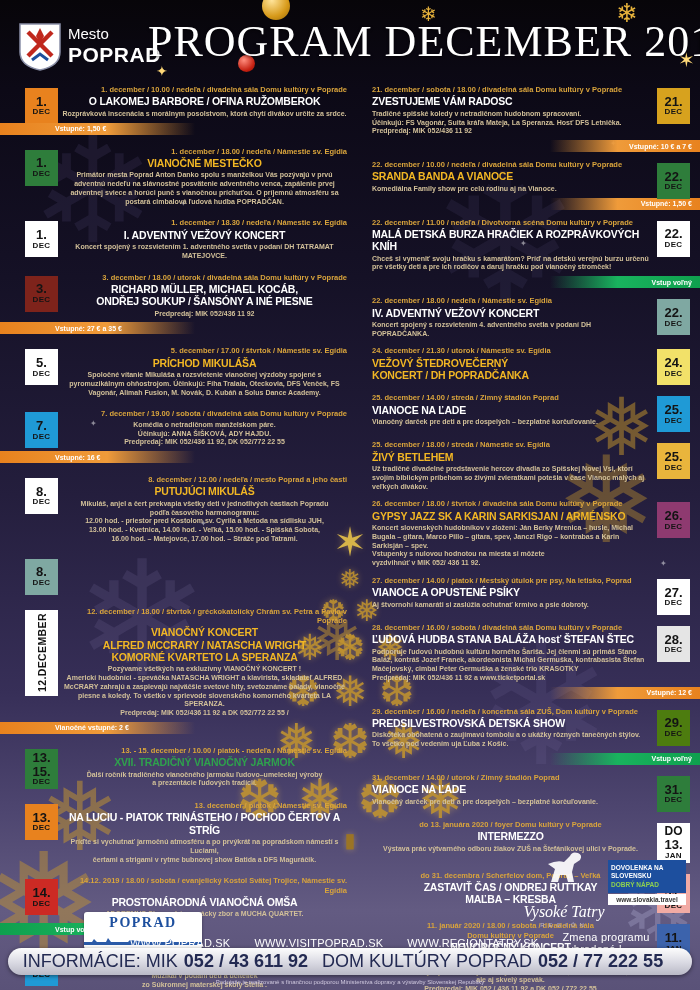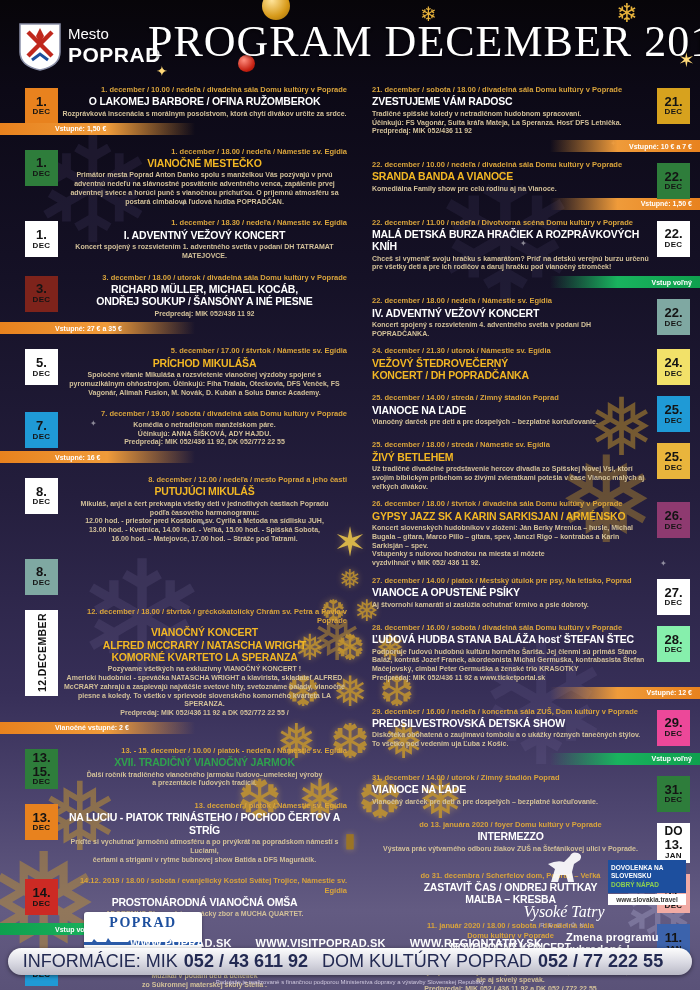--- a/index.html
+++ b/index.html
@@ -51,21 +51,21 @@
   .logo-mesto{font-size:15px;line-height:1.1;}
   .logo-poprad{font-size:21px;font-weight:bold;letter-spacing:.5px;line-height:1.15;}
   .poster-title{position:absolute;left:148px;top:16px;width:545px;font-family:"Liberation Serif",serif;font-size:44px;color:#fff;letter-spacing:1px;white-space:nowrap;text-shadow:0 1px 3px rgba(0,0,0,.6);}
   
   .tree{position:absolute;left:232px;top:520px;width:236px;z-index:1;text-align:center;color:#c9992e;opacity:.85;pointer-events:none;}
   .tree div{line-height:1.12;text-shadow:0 0 6px rgba(244,196,88,.5);}
   
   .foot{position:absolute;z-index:3;}
   .poprad-box{left:84px;top:912px;width:118px;background:#fff;border-radius:3px;padding:3px 0 0 0;text-align:center;box-shadow:0 1px 3px rgba(0,0,0,.4);}
   .pp-text{color:#1d4f9e;font-weight:bold;font-size:14px;letter-spacing:1.5px;font-family:"Liberation Serif",serif;}
-  .websites{left:130px;top:931px;right:12px;display:flex;align-items:center;gap:24px;color:#fff;font-weight:bold;font-size:11px;letter-spacing:.2px;}
+  .websites{left:130px;top:931px;right:12px;display:flex;align-items:center;gap:24px;color:#fff;font-weight:normal;font-size:11px;letter-spacing:.2px;}
   .change-note{margin-left:auto;}
   .info-bar{left:8px;top:948px;width:684px;height:27px;background:linear-gradient(180deg,#fdfdfd 0%,#d9d9e2 55%,#b9b9c6 100%);border-radius:14px;display:flex;align-items:center;justify-content:center;color:#232a52;font-size:18px;box-shadow:0 1px 4px rgba(0,0,0,.5);box-sizing:border-box;}
   .info-bar b{margin:0 14px 0 6px;}
   .support-note{left:0;top:979px;width:700px;text-align:center;font-size:6px;color:#cfc8de;}
   .vt{left:508px;top:850px;width:112px;text-align:center;color:#fff;}
   .vt-name{font-family:"Liberation Serif",serif;font-style:italic;font-size:16px;margin-top:15px;}
   .vt-sub{font-size:6px;letter-spacing:4px;color:#b9b2c9;margin-top:1px;}
   .dv{right:14px;top:860px;width:78px;}
   .dv-box{background:#1d4f9e;color:#fff;font-size:6.5px;font-weight:bold;padding:4px 3px;line-height:1.3;text-align:left;}
   .dv-green{color:#8fd14f;}
@@ -409,36 +409,36 @@
     <div class="event">
       <div class="content">
         <div class="date-line">28. december / 16.00 / sobota / divadelná sála Domu kultúry v Poprade</div>
         <div class="title">ĽUDOVÁ HUDBA STANA BALÁŽA hosť ŠTEFAN ŠTEC</div>
         <div class="desc">Podporuje ľudovú hudobnú kultúru horného Šariša. Jej členmi sú primáš Stano Baláž, kontráš Jozef Franek, akordeonista Michal Germuška, kontrabasista Štefan Mačejovský, cimbal Peter Germuška a ženské trio KRASOTKY
 Predpredaj: MIK 052/436 11 92 a www.ticketportal.sk</div>
         <div class="price-bar pb-orange">
           <span>Vstupné: 12 €</span>
         </div>
       </div>
-      <div class="badge" style="background: #86efac;">
+      <div class="badge" style="background: #e5e5e5;">
         <div class="b1">28.</div>
         <div class="b2">DEC</div>
       </div>
     </div>
     <div class="event">
       <div class="content">
         <div class="date-line">29. december / 16.00 / nedeľa / koncertná sála ZUŠ, Dom kultúry v Poprade</div>
         <div class="title">PREDSILVESTROVSKÁ DETSKÁ SHOW</div>
         <div class="desc">Diskotéka obohatená o zaujímavú tombolu a o ukážky rôznych tanečných štýlov.
 To všetko pod vedením uja Ľuba z Košíc.</div>
         <div class="price-bar pb-green">
           <span>Vstup voľný</span>
         </div>
       </div>
-      <div class="badge" style="background: #ec4899;">
+      <div class="badge" style="background: #4d7c0f;">
         <div class="b1">29.</div>
         <div class="b2">DEC</div>
       </div>
     </div>
     <div class="event">
       <div class="content">
         <div class="date-line">31. december / 14.00 / utorok / Zimný štadión Poprad</div>
         <div class="title">VIANOCE NA ĽADE</div>
         <div class="desc">Vianočný darček pre deti a pre dospelých – bezplatné korčuľovanie.</div>
       </div>

